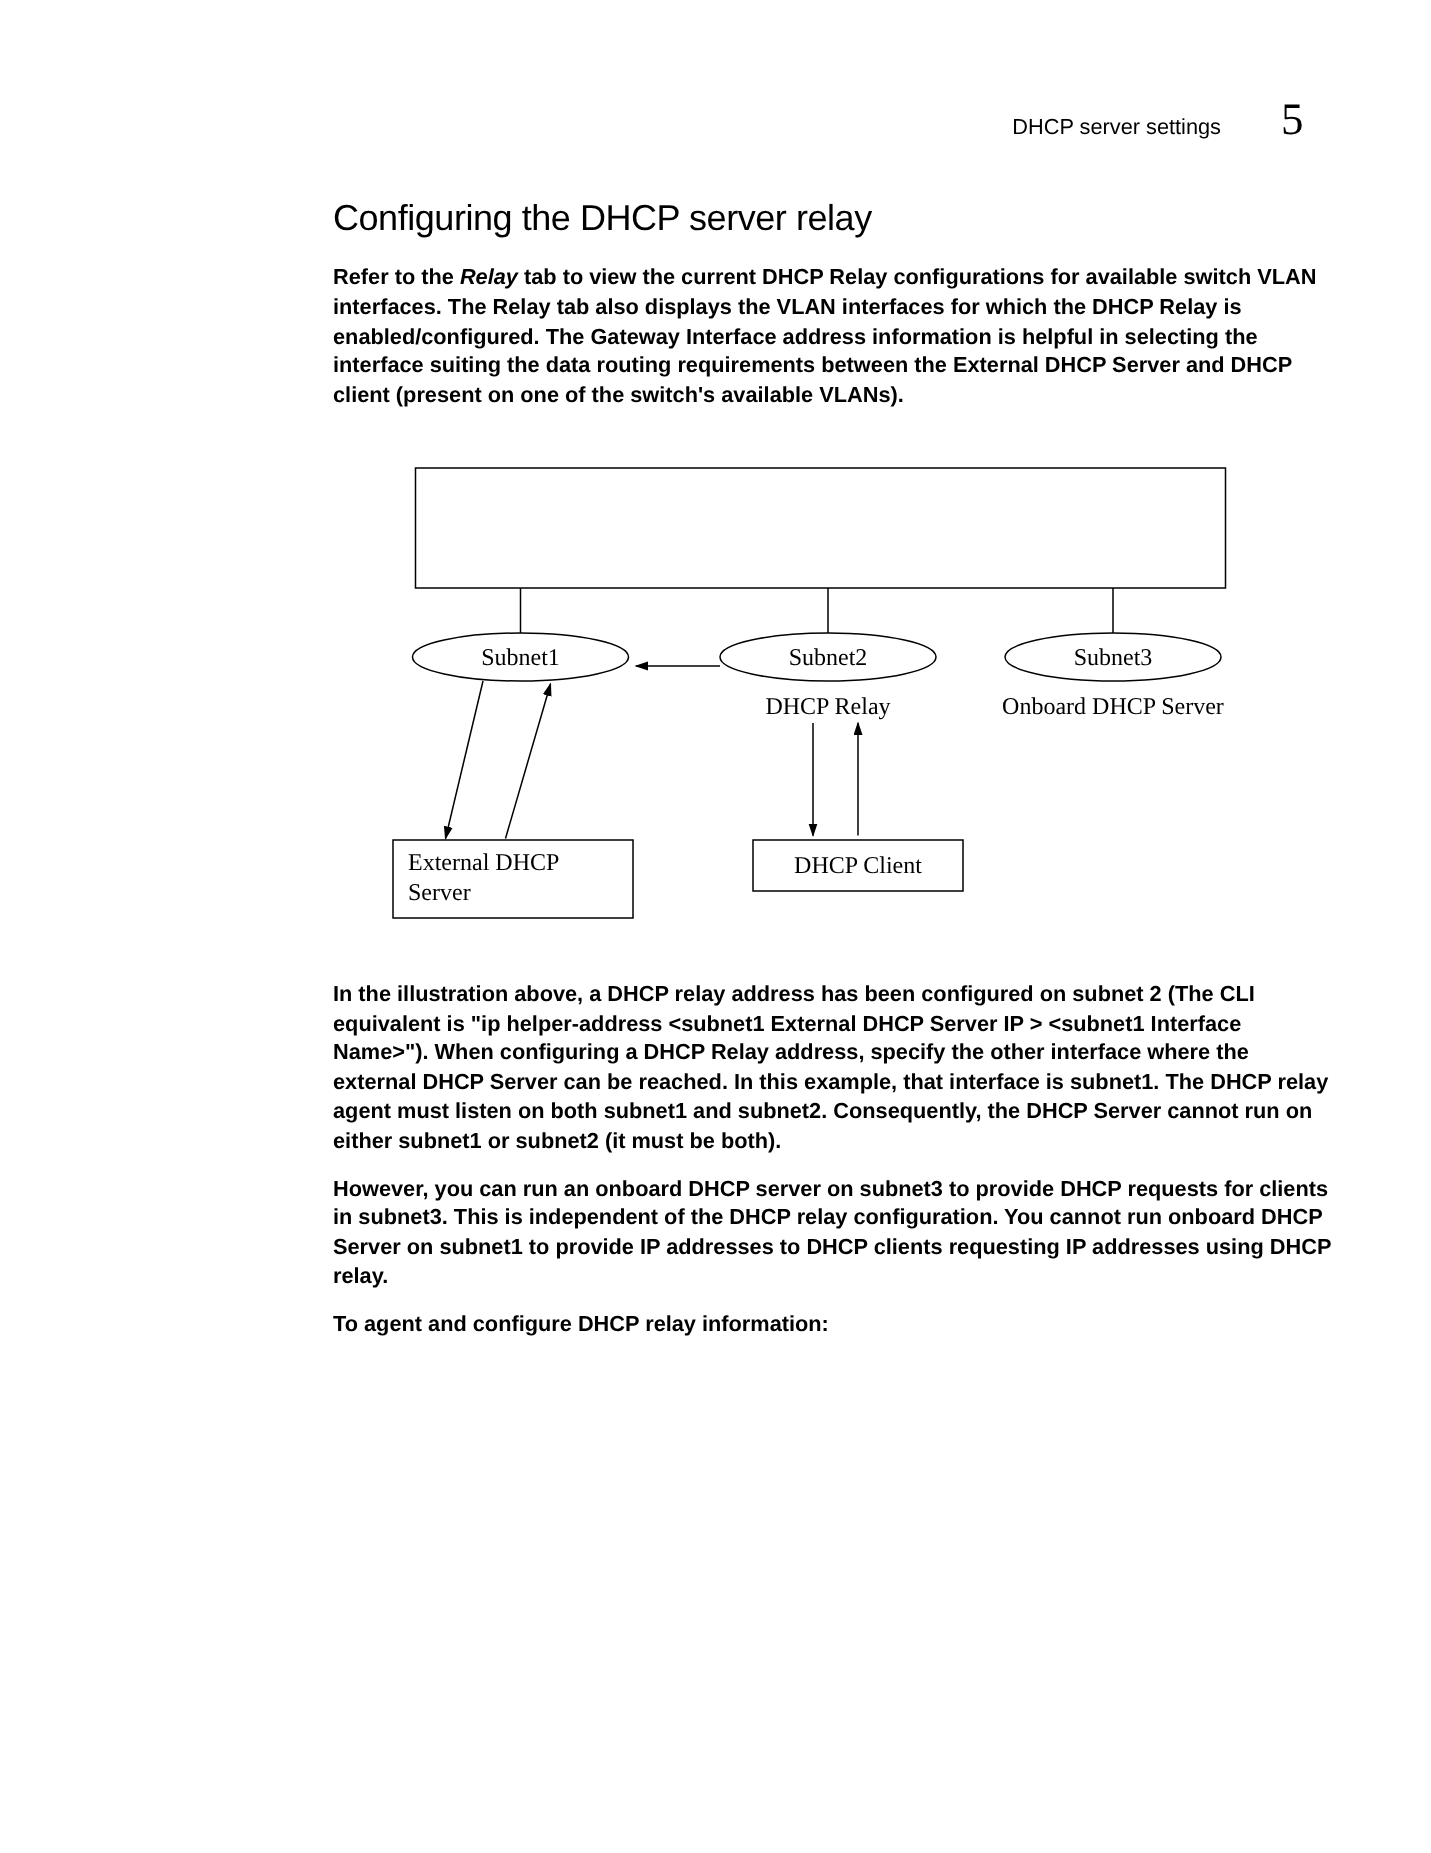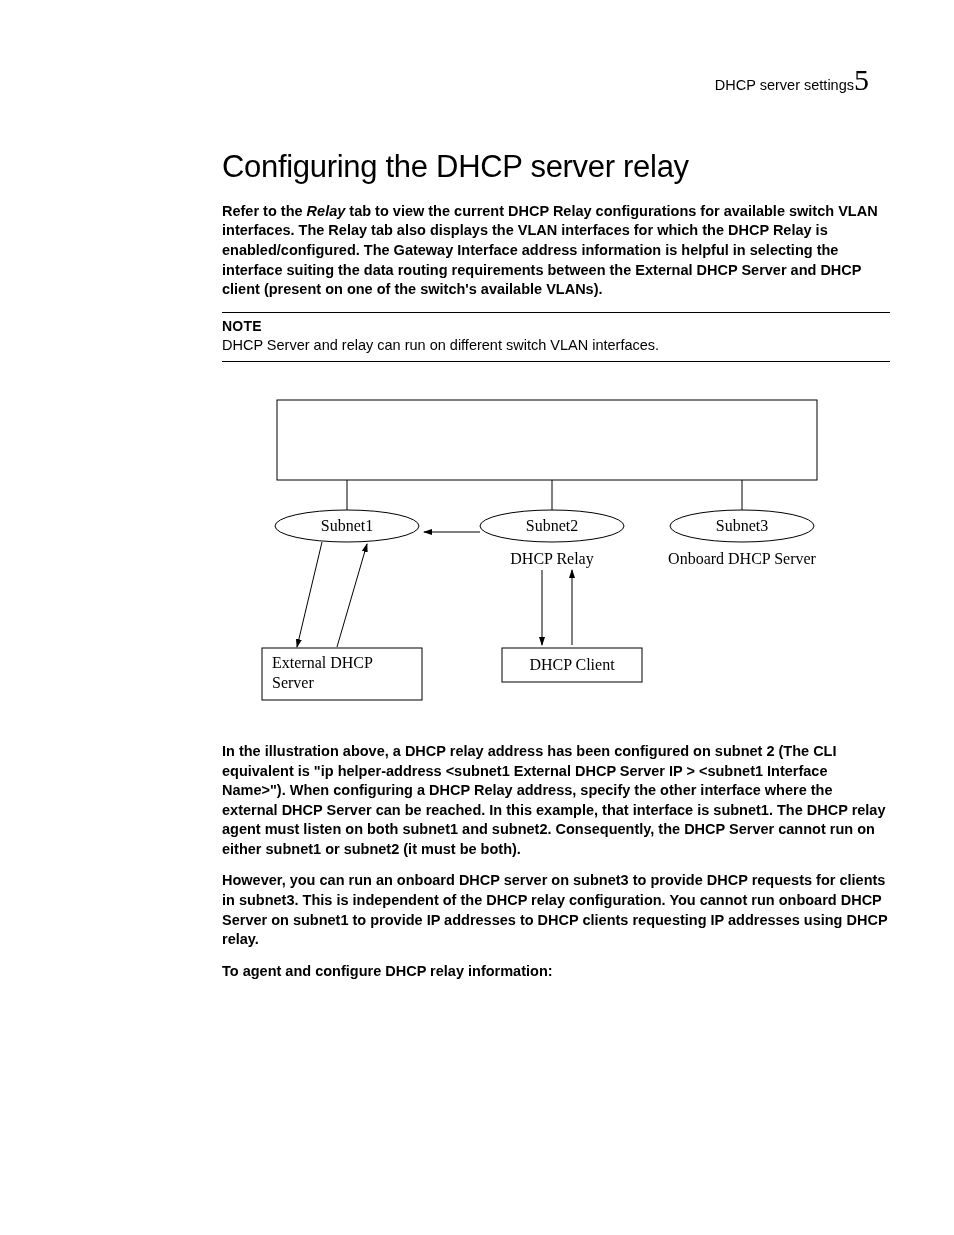--- a/index.html
+++ b/index.html
@@ -13,39 +13,40 @@
     position: relative;
     font-size: 14.5px;
     line-height: 1.35;
   }
   .header-band {
     position: absolute;
     top: 60px;
     right: 85px;
     display: flex;
     align-items: baseline;
+    gap: 40px;
   }
   .header-text {
     font-size: 14.5px;
   }
   .chapter-number {
     font-size: 30px;
     font-family: Georgia, 'Times New Roman', serif;
   }
   .content {
     position: absolute;
     left: 222px;
     top: 130px;
     width: 668px;
   }
   h2.section-title {
     font-family: Arial, Helvetica, sans-serif;
     font-weight: normal;
-    font-size: 31px;
-    margin: 16px 0 14px 0;
+    font-size: 24px;
+    margin: 0 0 14px 0;
     font-stretch: condensed;
     letter-spacing: -0.3px;
   }
   p.body {
     margin: 0 0 12px 0;
     font-weight: bold;
   }
   .note-block {
     border-top: 1px solid #000;
     border-bottom: 1px solid #000;
@@ -75,24 +76,20 @@
 </div>
 
 <div class="content">
 
   <h2 class="section-title">Configuring the DHCP server relay</h2>
 
   <p class="body">
     Refer to the <span class="italic">Relay</span> tab to view the current DHCP Relay configurations for available switch VLAN interfaces. The Relay tab also displays the VLAN interfaces for which the DHCP Relay is enabled/configured. The Gateway Interface address information is helpful in selecting the interface suiting the data routing requirements between the External DHCP Server and DHCP client (present on one of the switch's available VLANs).
   </p>
 
-  <div class="note-block">
-    <div class="note-label">NOTE</div>
-    <div>DHCP Server and relay can run on different switch VLAN interfaces.</div>
-  </div>
 
   <div class="diagram-wrap">
     <svg class="diagram" width="590" height="320" viewBox="0 0 590 320">
       <defs>
         <marker id="arrow" markerWidth="10" markerHeight="10" refX="8" refY="3" orient="auto" markerUnits="strokeWidth">
           <path d="M0,0 L9,3 L0,6 Z" fill="#000"></path>
         </marker>
       </defs>
 
       <rect x="25" y="8" width="540" height="80" fill="none" stroke="#000" stroke-width="1"></rect>

